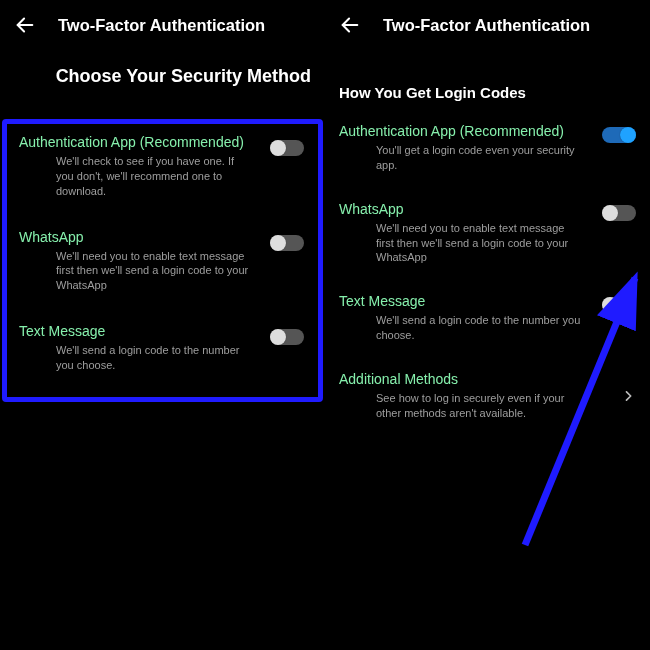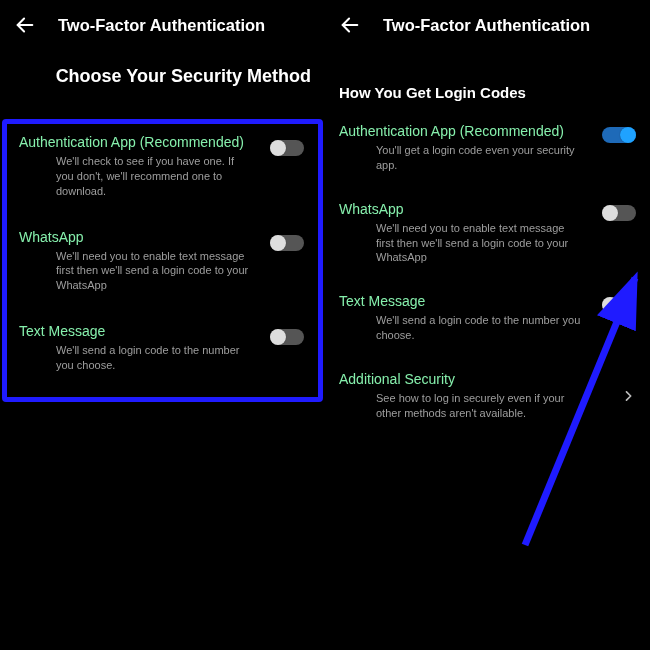--- a/index.html
+++ b/index.html
@@ -101,21 +101,21 @@
           </div>
       </div>
       <div class="opt">
         <div class="opt-title">Text Message</div>
         <div class="opt-sub">We'll send a login code to the number you choose.</div>
         <div class="toggle">
             <div class="knob"></div>
           </div>
       </div>
       <div class="opt">
-        <div class="opt-title">Additional Security</div>
+        <div class="opt-title">Additional Methods</div>
         <div class="opt-sub">See how to log in securely even if your other methods aren't available.</div>
         <div class="chevron">
           <svg viewBox="0 0 12 12">
               <path d="M3 1l5 5-5 5"></path>
             </svg>
         </div>
       </div>
     </div>
 
     <svg class="arrow-overlay" style="left:160px; top:260px; width:170px; height:290px;" viewBox="0 0 170 290">

